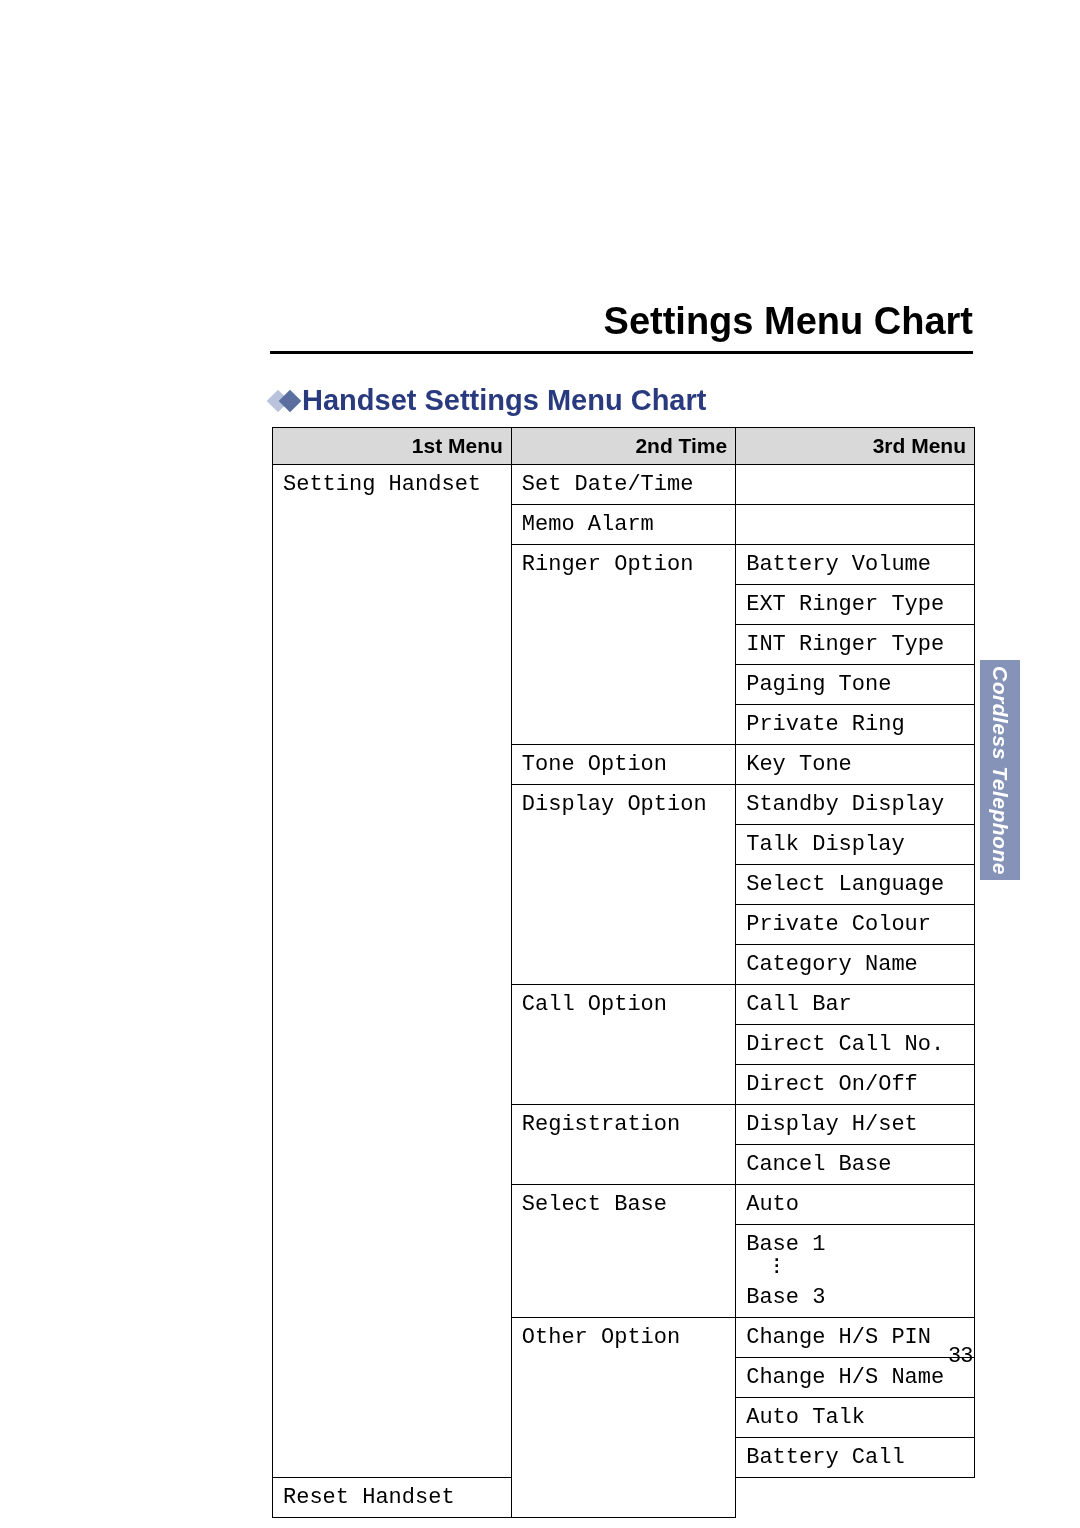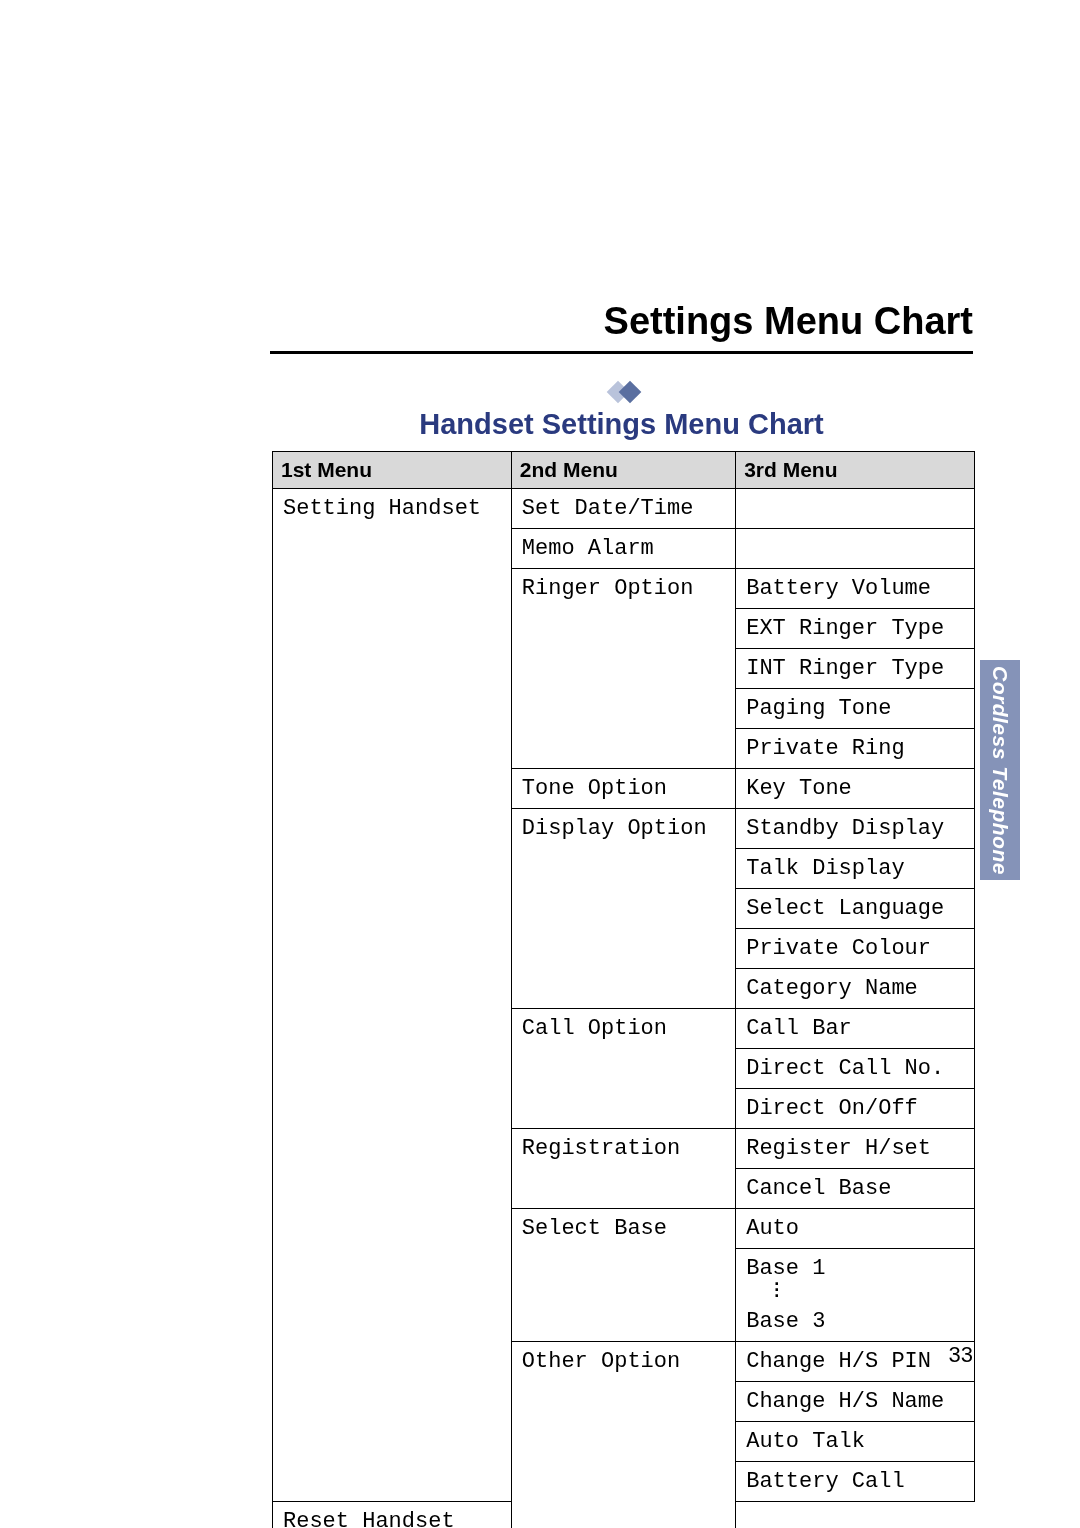--- a/index.html
+++ b/index.html
@@ -24,21 +24,20 @@
     text-align: right;
     border-bottom: 3px solid #000;
     padding-bottom: 8px;
     margin-bottom: 30px;
   }
   .subtitle-row {
     display: flex;
     align-items: center;
     gap: 8px;
     margin-bottom: 10px;
-    flex-direction: column;
   }
   .diamonds {
     display: inline-flex;
     gap: -2px;
   }
   .diamond {
     width: 16px;
     height: 16px;
     background: #5a6fa0;
     transform: rotate(45deg);
@@ -55,21 +54,21 @@
   table.chart {
     border-collapse: collapse;
     width: 100%;
     font-size: 22px;
     margin-left: 2px;
   }
   table.chart th {
     background: #d9d9d9;
     font-weight: bold;
     font-family: Arial, Helvetica, sans-serif;
-    text-align: left;
+    text-align: right;
     padding: 6px 8px;
     border: 1.5px solid #000;
     font-size: 21px;
   }
   table.chart td {
     font-family: "Courier New", Courier, monospace;
     padding: 7px 10px;
     border: 1.5px solid #000;
     vertical-align: top;
     white-space: pre;
@@ -122,21 +121,21 @@
       <span class="diamond faded"></span>
       <span class="diamond"></span>
     </span>
     <span class="subtitle">Handset Settings Menu Chart</span>
   </div>
 
   <table class="chart">
     <thead>
       <tr>
         <th>1st Menu</th>
-        <th>2nd Menu</th>
+        <th>2nd Time</th>
         <th>3rd Menu</th>
       </tr>
     </thead>
     <tbody>
       <tr>
         <td rowspan="24">Setting Handset</td>
         <td>Set Date/Time</td>
         <td></td>
       </tr>
       <tr>
@@ -188,21 +187,21 @@
       </tr>
       <tr>
           <td>Direct Call No.</td>
         </tr>
       <tr>
           <td>Direct On/Off</td>
         </tr>
 
       <tr>
         <td rowspan="2">Registration</td>
-        <td>Register H/set</td>
+        <td>Display H/set</td>
       </tr>
       <tr>
           <td>Cancel Base</td>
         </tr>
 
       <tr>
         <td rowspan="2">Select Base</td>
         <td>Auto</td>
       </tr>
       <tr>

